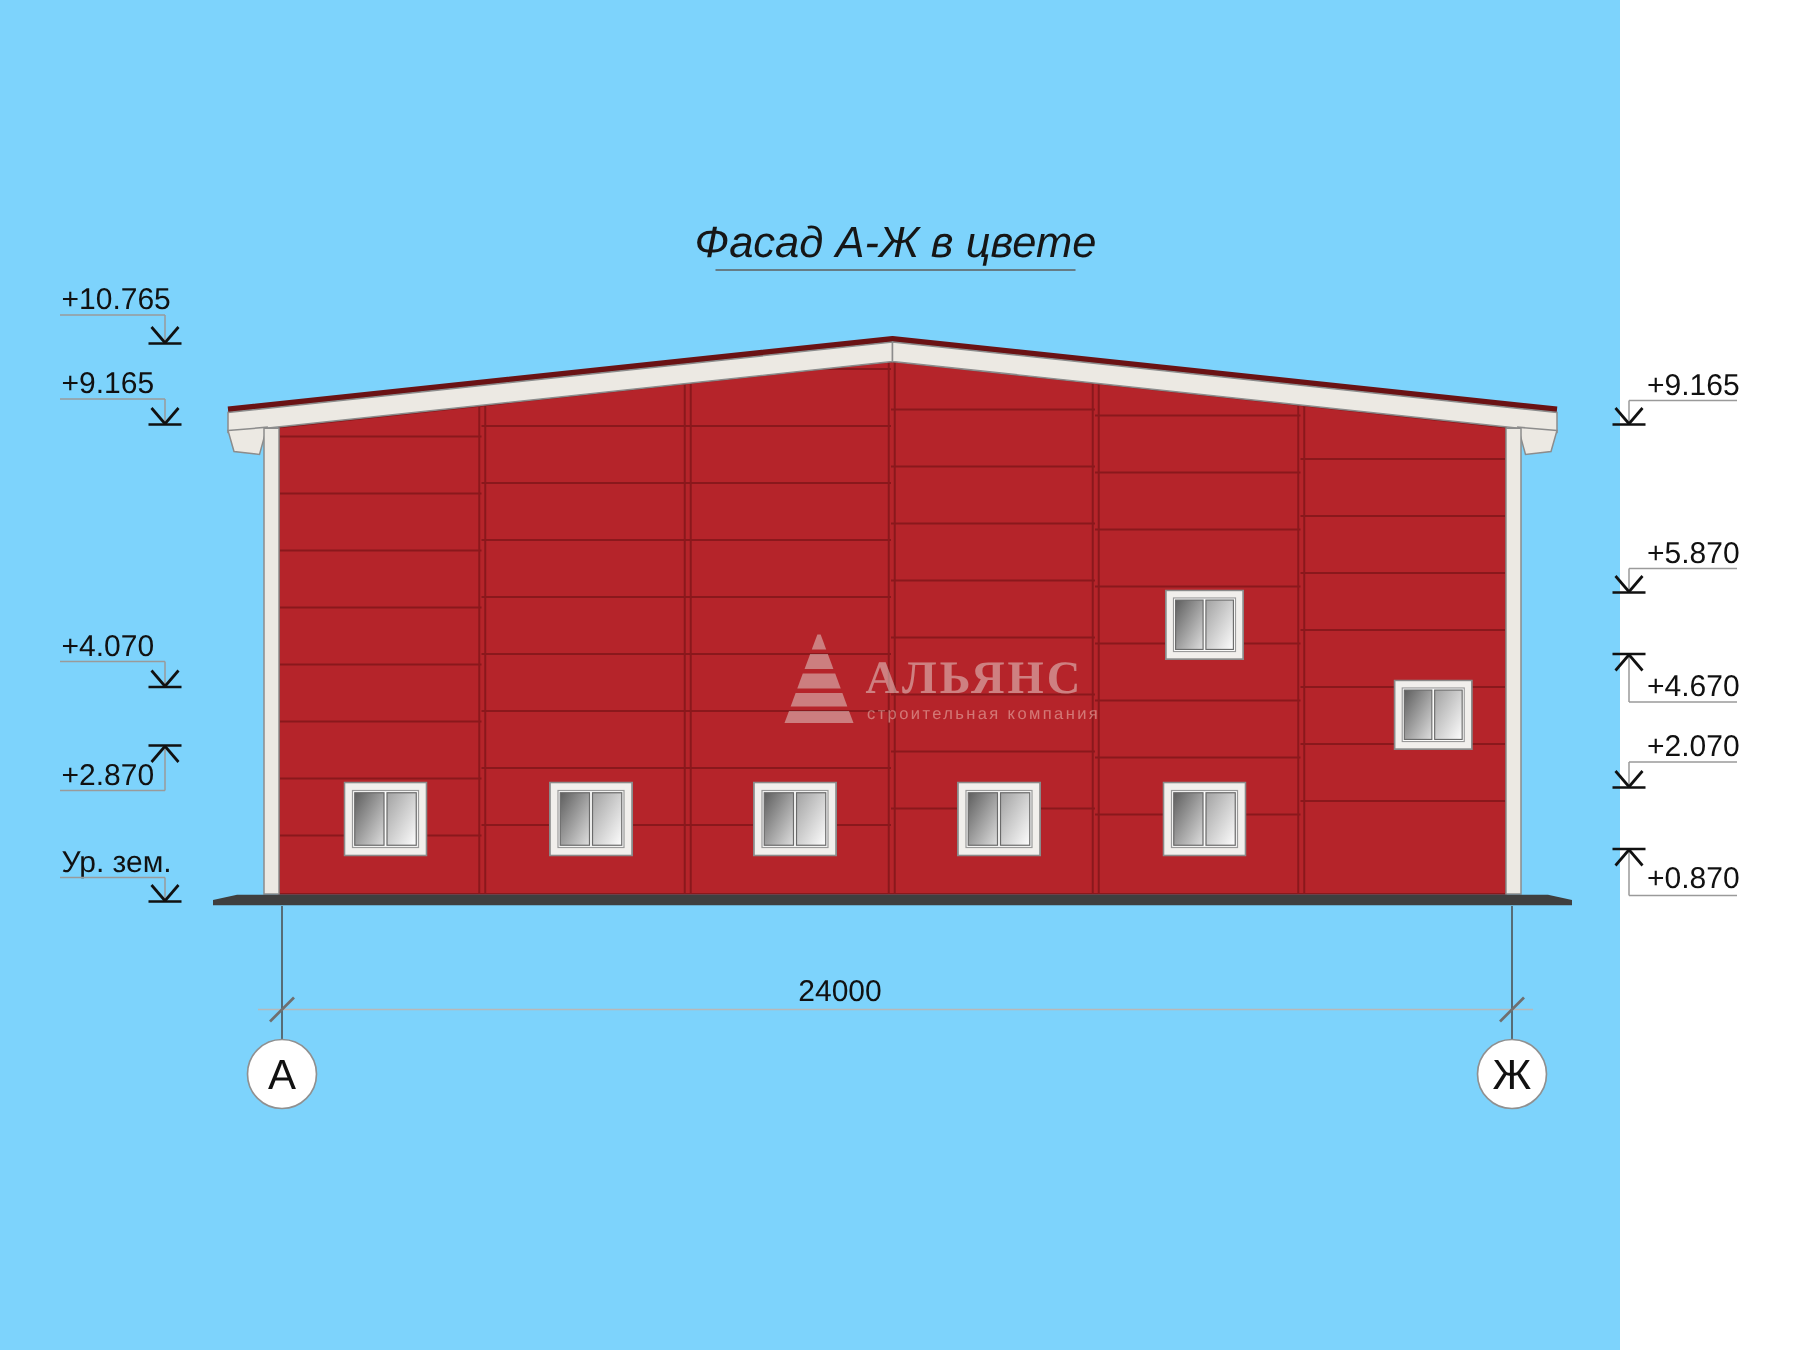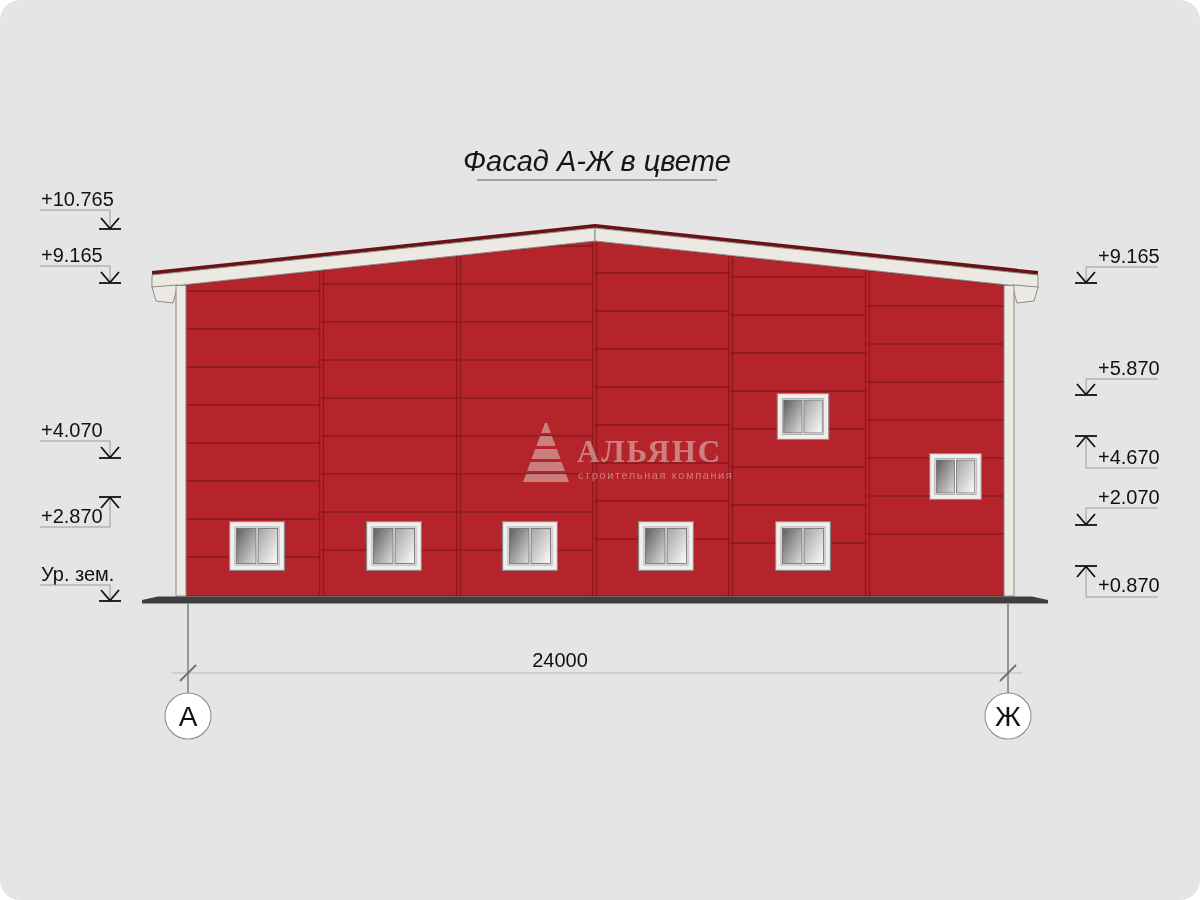--- a/index.html
+++ b/index.html
@@ -1,17 +1,17 @@
 <!DOCTYPE html>
 <html><head>
 <meta charset="utf-8">
 <style>
   html,body{margin:0;padding:0;background:#ffffff;}
-  .stage{width:1200px;height:900px;position:relative;background:#e5e5e5;
-         font-family:"Liberation Sans", sans-serif;border-radius:20px;}
+  .stage{width:1080px;height:900px;position:relative;background:#7dd3fc;
+         font-family:"Liberation Sans", sans-serif;}
   svg{display:block;}
   .title-text{font-family:"Liberation Sans", sans-serif;font-size:29px;font-style:italic;
               fill:#161616;text-anchor:middle;}
   .mark-text{font-family:"Liberation Sans", sans-serif;font-size:20px;fill:#111;}
   .dim-text{font-family:"Liberation Sans", sans-serif;font-size:20px;fill:#111;text-anchor:middle;}
   .axis-text{font-family:"Liberation Sans", sans-serif;font-size:28px;fill:#111;text-anchor:middle;}
   .wm-name{font-family:"Liberation Serif", serif;font-size:31px;font-weight:bold;letter-spacing:2px;}
   .wm-tag{font-family:"Liberation Sans", sans-serif;font-size:11px;letter-spacing:1.6px;}
   .ldr{stroke:#9a9a9a;stroke-width:1;}
   .arr{stroke:#111;stroke-width:1.8;fill:none;}

